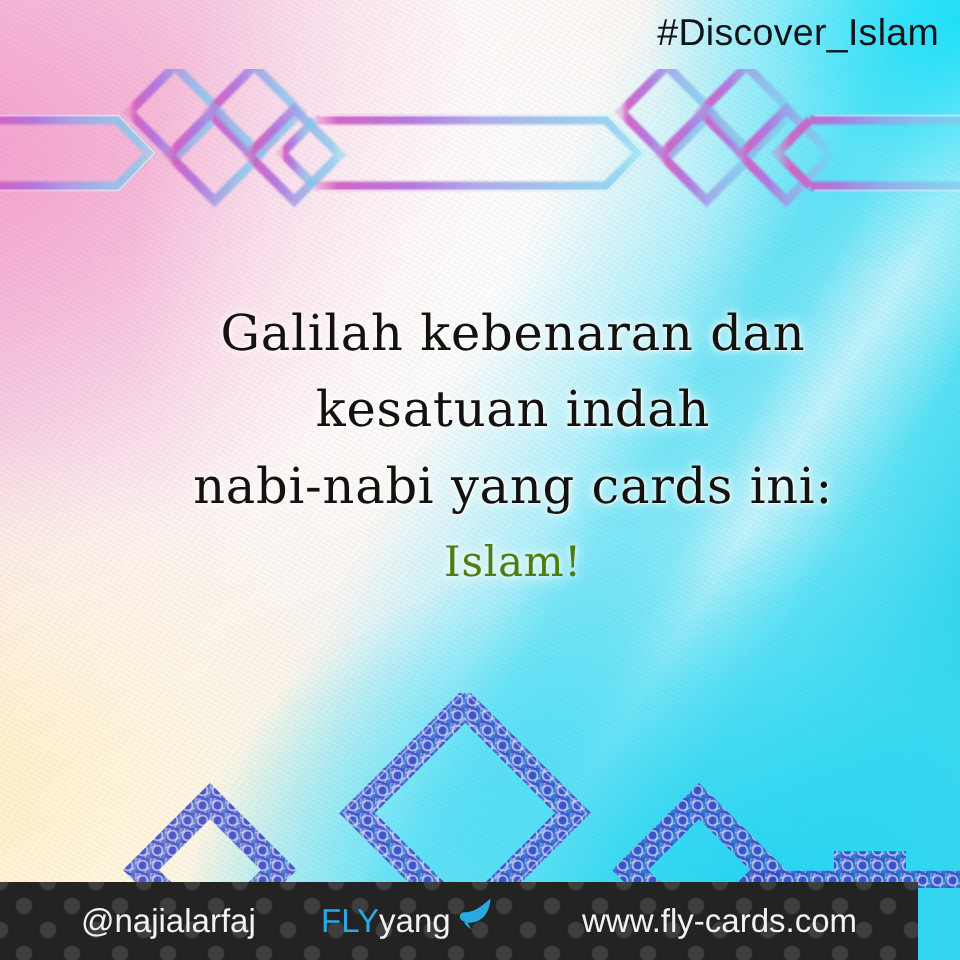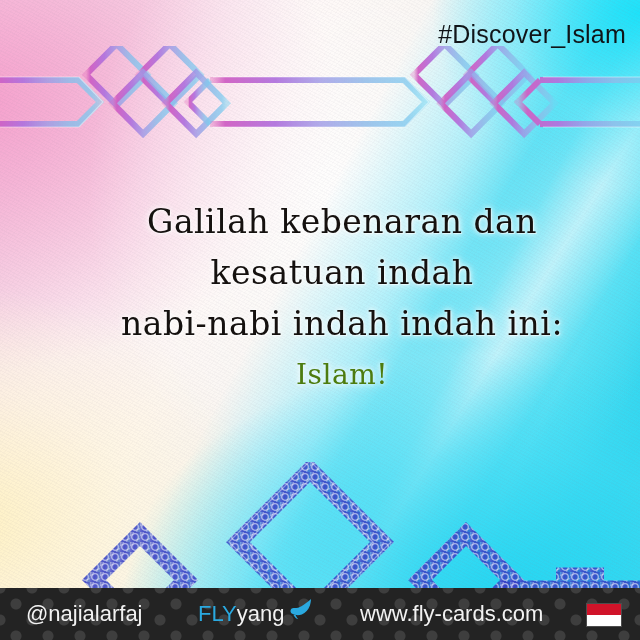--- a/index.html
+++ b/index.html
@@ -66,21 +66,21 @@
   
   .ornament-top{
     position:absolute;left:0;top:46px;width:640px;height:120px;
   }
   .ornament-bottom{
     position:absolute;left:0;bottom:48px;width:640px;height:130px;
   }
 
   
   #hashtag{
-    position:absolute;top:20px;right:14px;
+    position:absolute;top:8px;right:14px;
     font-family:"Liberation Sans",sans-serif;
     font-size:25px;
     color:#101418;
     letter-spacing:.2px;
     white-space:nowrap;
   }
 
   
   #quote{
     position:absolute;left:0;right:0;top:196px;
@@ -102,23 +102,24 @@
   .qline.accent{
     color:#4d7c0f;
     font-size:28px;
     text-shadow:
       0 0 5px rgba(255,255,255,.98),
       0 0 11px rgba(255,255,255,.9);
   }
 
   
   #footer{
-    position:absolute;left:0;bottom:0;width:640px;height:52px;
+    position:absolute;left:0;bottom:0;width:584px;height:52px;
     background:#232323;
     overflow:hidden;
+    padding-left:28px;
   }
   #footer-pattern{
     position:absolute;inset:0;
     opacity:.55;
     background-image:
       radial-gradient(circle at 0 0, rgba(90,90,90,.9) 0 5px, rgba(0,0,0,0) 6px),
       radial-gradient(circle at 16px 16px, rgba(90,90,90,.9) 0 5px, rgba(0,0,0,0) 6px),
       radial-gradient(circle at 32px 0, rgba(90,90,90,.9) 0 5px, rgba(0,0,0,0) 6px),
       radial-gradient(circle at 0 32px, rgba(90,90,90,.9) 0 5px, rgba(0,0,0,0) 6px),
       radial-gradient(circle at 32px 32px, rgba(90,90,90,.9) 0 5px, rgba(0,0,0,0) 6px);
@@ -129,21 +130,21 @@
     height:52px;
     display:flex;align-items:center;
   }
   #handle{
     position:absolute;left:26px;
     color:#f2f2f2;font-size:22px;
     font-family:"Liberation Sans",sans-serif;
     white-space:nowrap;
   }
   #brand{
-    position:absolute;left:198px;
+    position:absolute;left:186px;
     font-size:22px;white-space:nowrap;
     font-family:"Liberation Sans",sans-serif;
     display:flex;align-items:center;
   }
   #brand .fly{color:#2aa9e0;}
   #brand .cards{color:#f2f2f2;}
   #bird-icon{
     display:inline-block;margin-left:3px;margin-top:-4px;
   }
   #website{
@@ -225,21 +226,21 @@
       <path d="M213,31 L405,31 L429,56 L405,81 L213,81"></path>
       <path d="M543,31 L650,31 M543,81 L650,81"></path>
     </g>
   </svg>
 
   <div id="hashtag">#Discover_Islam</div>
 
   <div id="quote">
     <span class="qline">Galilah kebenaran dan</span>
     <span class="qline">kesatuan indah</span>
-    <span class="qline">nabi-nabi indah indah ini:</span>
+    <span class="qline">nabi-nabi yang cards ini:</span>
     <span class="qline accent">Islam!</span>
   </div>
 
   <svg class="ornament-bottom" viewBox="0 0 640 130">
     <defs>
       <linearGradient id="gBot" x1="0" y1="0" x2="1" y2="0.3">
         <stop offset="0" stop-color="#6f7fd8" stop-opacity=".55"></stop>
         <stop offset="0.25" stop-color="#4b55cc" stop-opacity=".85"></stop>
         <stop offset="0.55" stop-color="#3a3fc6" stop-opacity=".90"></stop>
         <stop offset="0.85" stop-color="#2f44c4" stop-opacity=".80"></stop>

